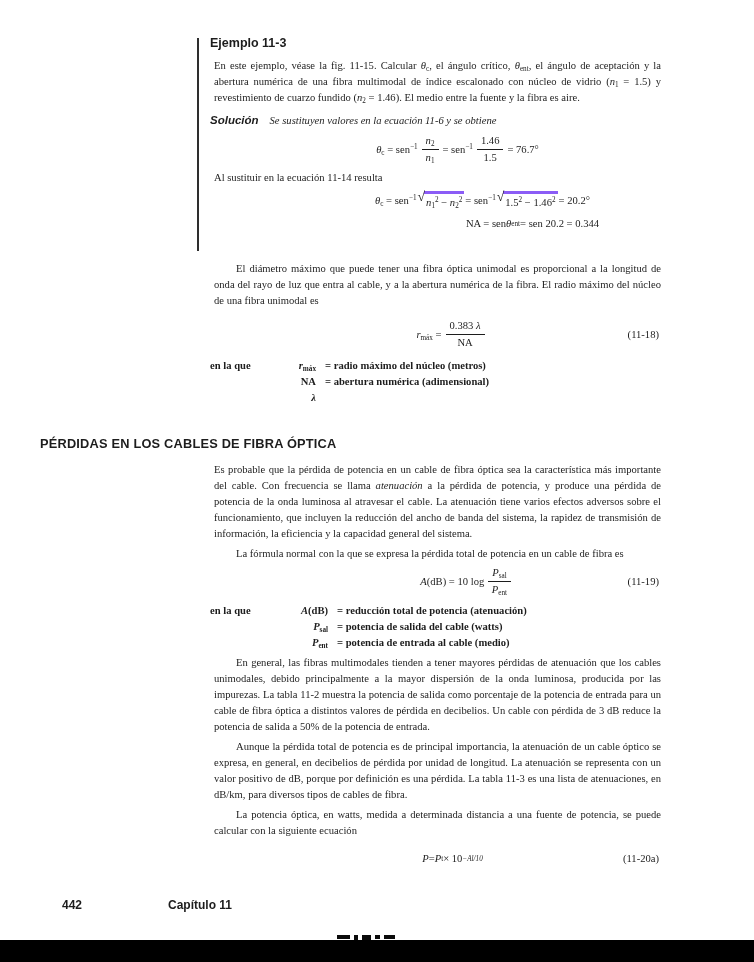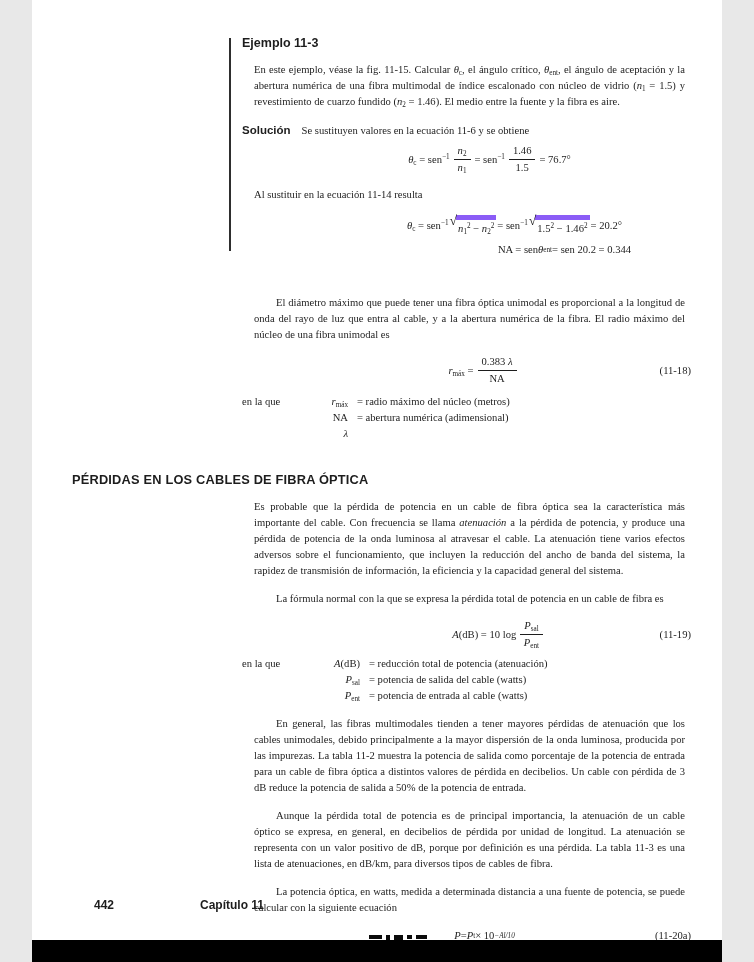--- a/index.html
+++ b/index.html
@@ -1,46 +1,46 @@
 <!DOCTYPE html>
 <html><head>
 <meta charset="utf-8">
 <style>
   html,body{margin:0;padding:0;background:#e8e8e8;}
   .page{
-    position:relative;width:690px;height:962px;background:#ffffff;
+    position:relative;width:754px;height:962px;background:#ffffff;
     color:#1d1d1d;font-family:"Liberation Serif","DejaVu Serif",serif;
     font-size:10.6px;line-height:16px;overflow:hidden;margin:0 auto;
   }
   .example-rule{position:absolute;left:197px;top:38px;width:2px;height:213px;background:#2e2e2e;}
   .column{position:absolute;left:210px;top:36px;width:455px;}
   .example-title{font-family:"Liberation Sans","DejaVu Sans",sans-serif;font-weight:bold;font-size:12.5px;line-height:14px;margin:0 0 8px 0;}
-  .para{text-align:justify;margin:12px;}
+  .para{text-align:justify;margin:4px;}
   .para.indent{text-indent:22px;}
-  .sol-line{margin:6px 0 2px 0;}
+  .sol-line{margin:6px 0 2px 0;font-style:italic;}
   .sol-label{font-family:"Liberation Sans","DejaVu Sans",sans-serif;font-weight:bold;font-size:11.5px;margin-right:11px;}
   .equation{position:relative;display:flex;justify-content:center;align-items:center;margin:5px 0;}
   .eq-body{display:inline-flex;align-items:center;white-space:nowrap;}
   .eq-num{position:absolute;right:6px;top:50%;transform:translateY(-50%);}
   .shift20{transform:translateX(20px);}
   .shift45{transform:translateX(45px);}
   .shift95{transform:translateX(95px);}
   .shift15{transform:translateX(15px);}
   .shift30{transform:translateX(30px);}
   .frac{display:inline-flex;flex-direction:column;align-items:center;margin:0 4px;line-height:14px;}
   .frac .num{padding:0 4px 1px 4px;border-bottom:1px solid #1d1d1d;}
   .frac .den{padding-top:1px;}
   .rad{display:inline-flex;align-items:flex-start;margin:0 1px;}
   .rad-sign{font-size:1.3em;line-height:1;transform:translateY(-1px);margin-right:-1px;}
-  .rad-body{border-top:5px solid #8b5cf6;padding:1px 2px 0 2px;font-family:Liberation Serif, serif;}
+  .rad-body{border-top:3px solid #8b5cf6;padding:1px 2px 0 2px;font-family:Liberation Serif, serif;}
   .r-i{font-style:italic;}
   .r-sub{font-size:0.68em;vertical-align:-0.3em;line-height:0;}
   .r-sup{font-size:0.68em;vertical-align:0.5em;line-height:0;}
   .defs{margin:6px 0 4px 0;}
-  .def-row{display:flex;align-items:baseline;}
+  .def-row{display:flex;align-items:baseline;font-weight:bold;}
   .def-intro{width:66px;flex:none;}
   .def-term{flex:none;text-align:right;white-space:nowrap;}
   .w40{width:40px;} .w52{width:52px;}
   .def-text{margin-left:9px;}
   .section-heading{font-family:"Liberation Sans","DejaVu Sans",sans-serif;font-weight:bold;font-size:12.8px;letter-spacing:0.2px;line-height:15px;margin:30px 0 11px -170px;white-space:nowrap;}
   .spacer20{height:20px;}
   .footer-page{position:absolute;left:62px;top:897px;font-family:"Liberation Sans","DejaVu Sans",sans-serif;font-weight:bold;font-size:12px;}
   .footer-chapter{position:absolute;left:168px;top:897px;font-family:"Liberation Sans","DejaVu Sans",sans-serif;font-weight:bold;font-size:12px;}
   .black-bar{position:absolute;left:0;top:940px;width:754px;height:22px;background:#000;}
   .cut-fragment{position:absolute;left:337px;top:935px;height:5px;display:flex;align-items:flex-start;gap:4px;}
@@ -163,21 +163,21 @@
         <span class="def-text">= reducción total de potencia (atenuación)</span>
       </div>
       <div class="def-row">
         <span class="def-intro"></span>
         <span class="def-term w52"><span class="r-i">P</span><span class="r-sub">sal</span></span>
         <span class="def-text">= potencia de salida del cable (watts)</span>
       </div>
       <div class="def-row">
         <span class="def-intro"></span>
         <span class="def-term w52"><span class="r-i">P</span><span class="r-sub">ent</span></span>
-        <span class="def-text">= potencia de entrada al cable (watts)</span>
+        <span class="def-text">= potencia de entrada al cable (medio)</span>
       </div>
     </div>
 
     <p class="para indent"><span>En general, las fibras multimodales tienden a tener mayores pérdidas de atenuación que los cables unimodales, debido principalmente a la mayor dispersión de la onda luminosa, producida por las impurezas. La tabla 11-2 muestra la potencia de salida como porcentaje de la potencia de entrada para un cable de fibra óptica a distintos valores de pérdida en decibelios. Un cable con pérdida de 3 dB reduce la potencia de salida a 50% de la potencia de entrada.</span></p>
     <p class="para indent"><span>Aunque la pérdida total de potencia es de principal importancia, la atenuación de un cable óptico se expresa, en general, en decibelios de pérdida por unidad de longitud. La atenuación se representa con un valor positivo de dB, porque por definición es una pérdida. La tabla 11-3 es una lista de atenuaciones, en dB/km, para diversos tipos de cables de fibra.</span></p>
     <p class="para indent"><span>La potencia óptica, en watts, medida a determinada distancia a una fuente de potencia, se puede calcular con la siguiente ecuación</span></p>
 
     <div class="equation" style="margin:12px 0;">
       <span class="eq-body shift15">
           <span class="r-i">P</span>

